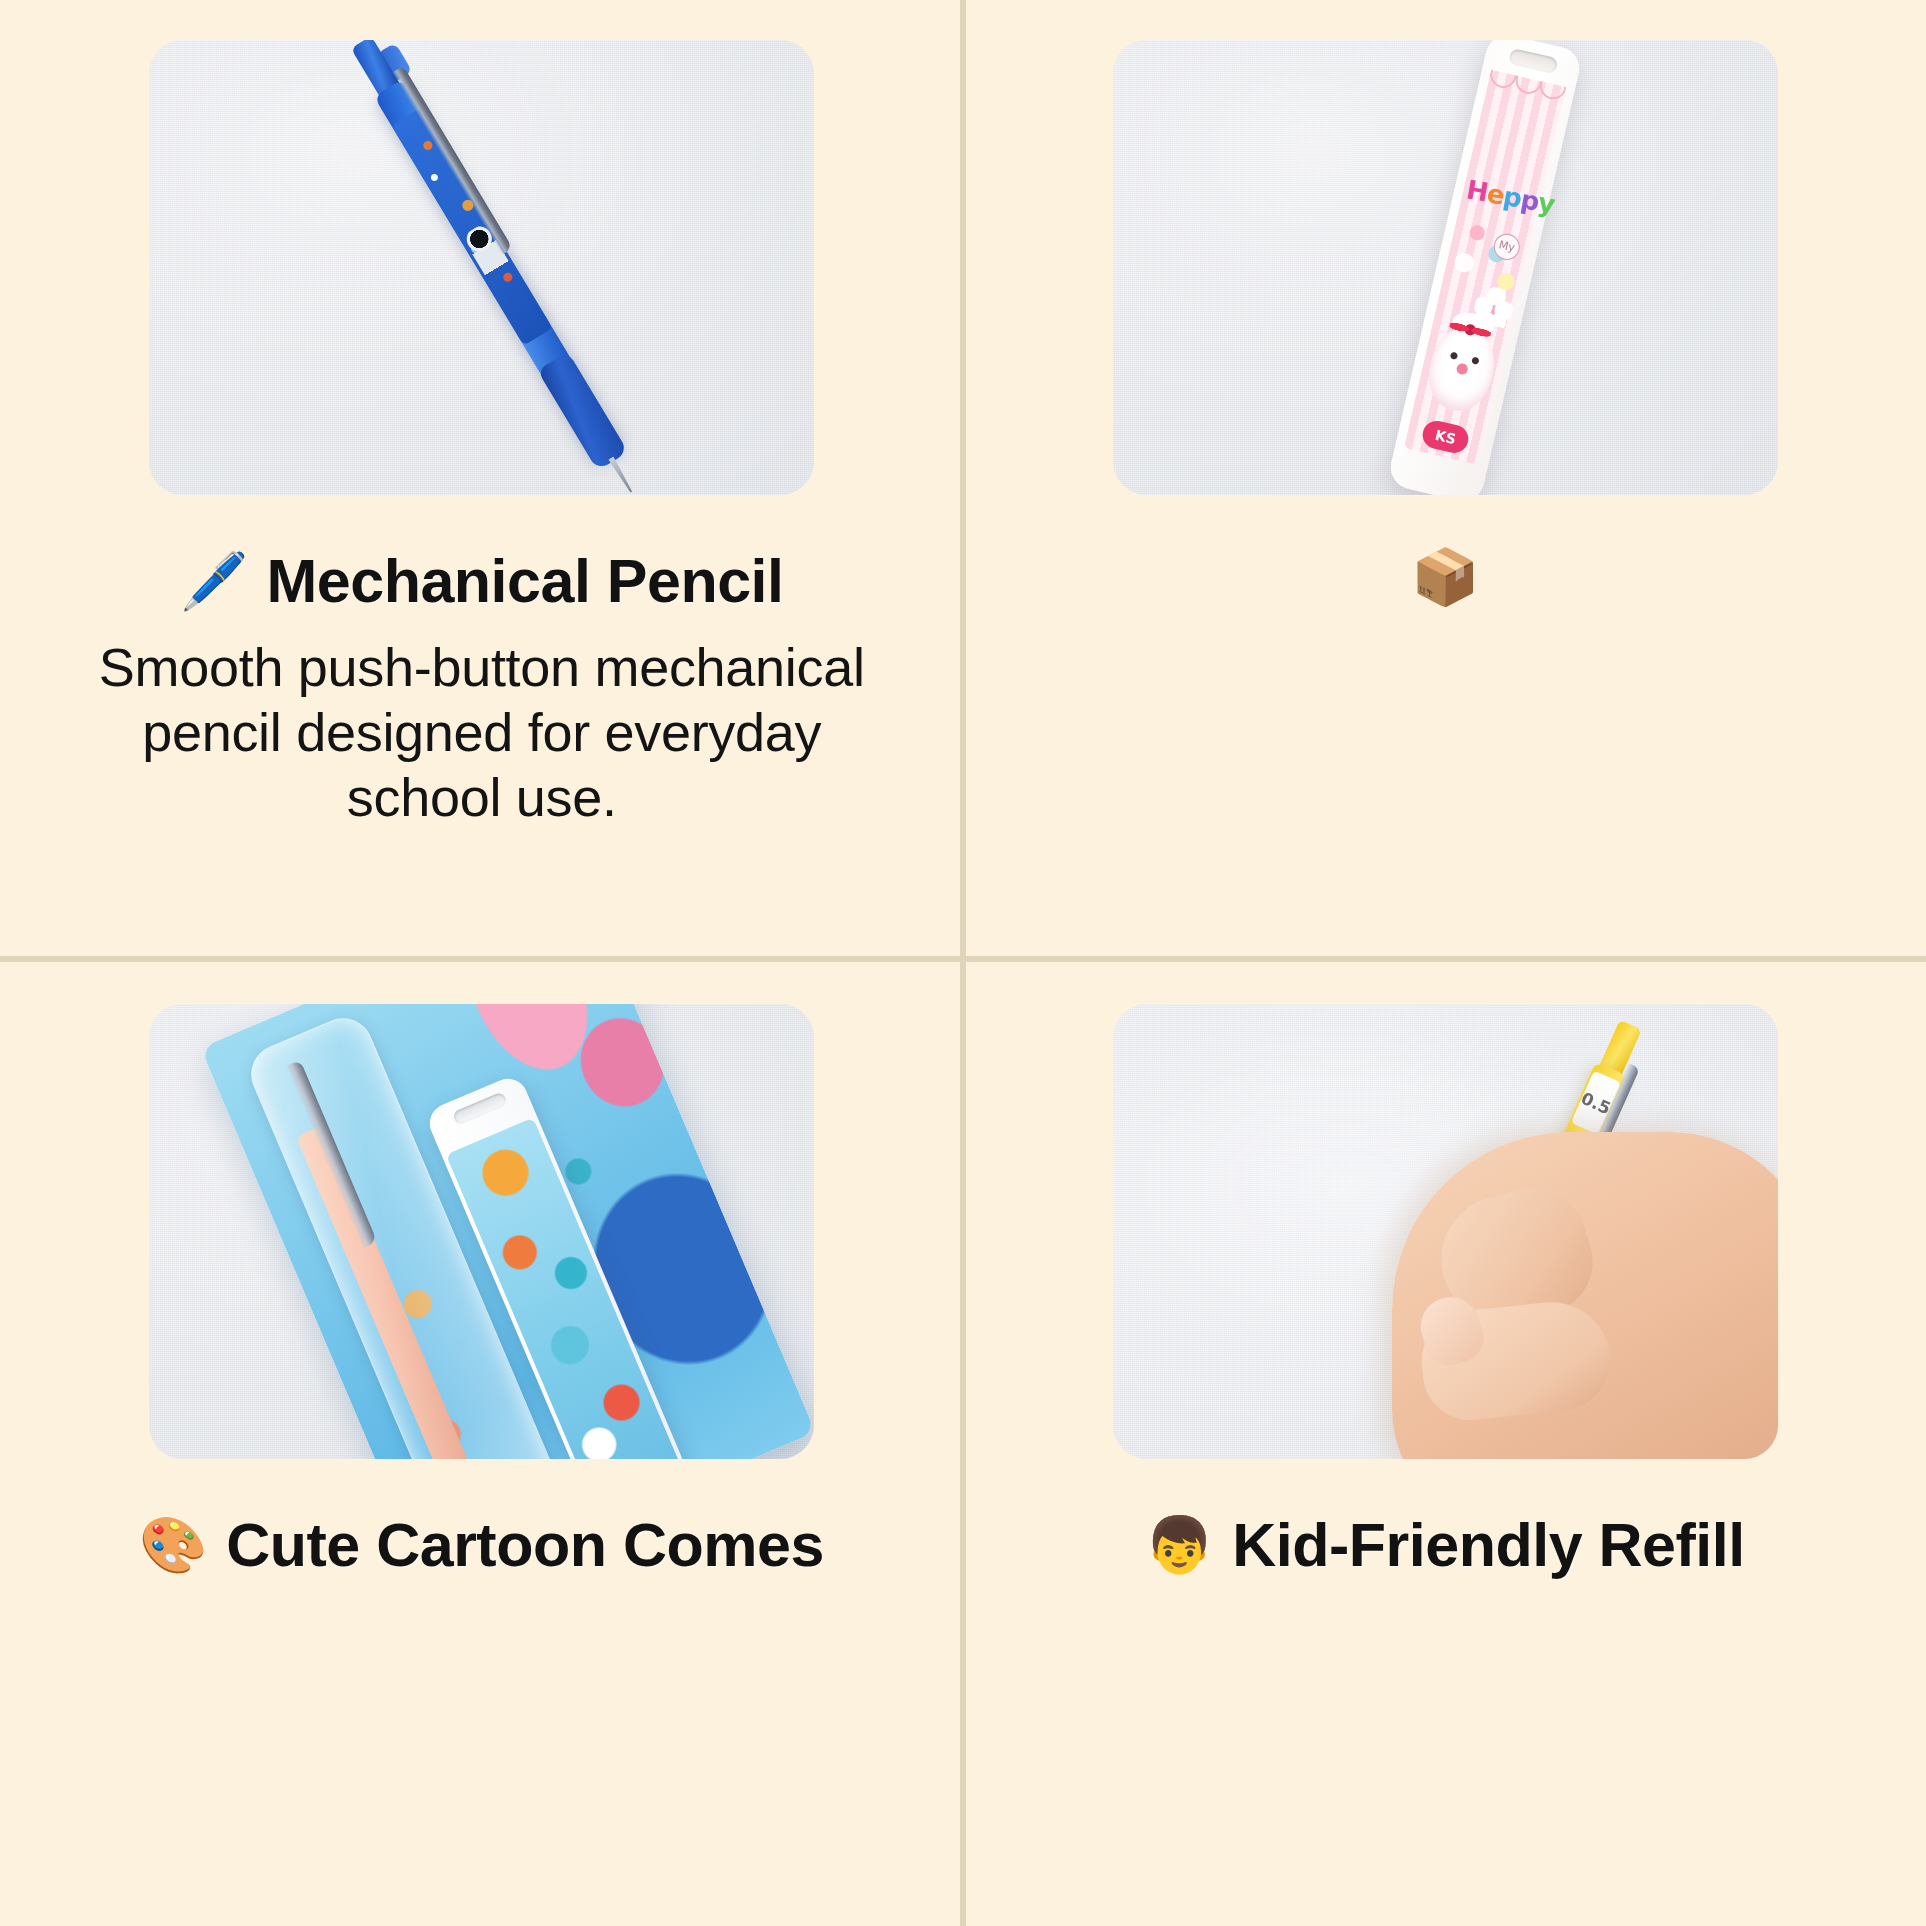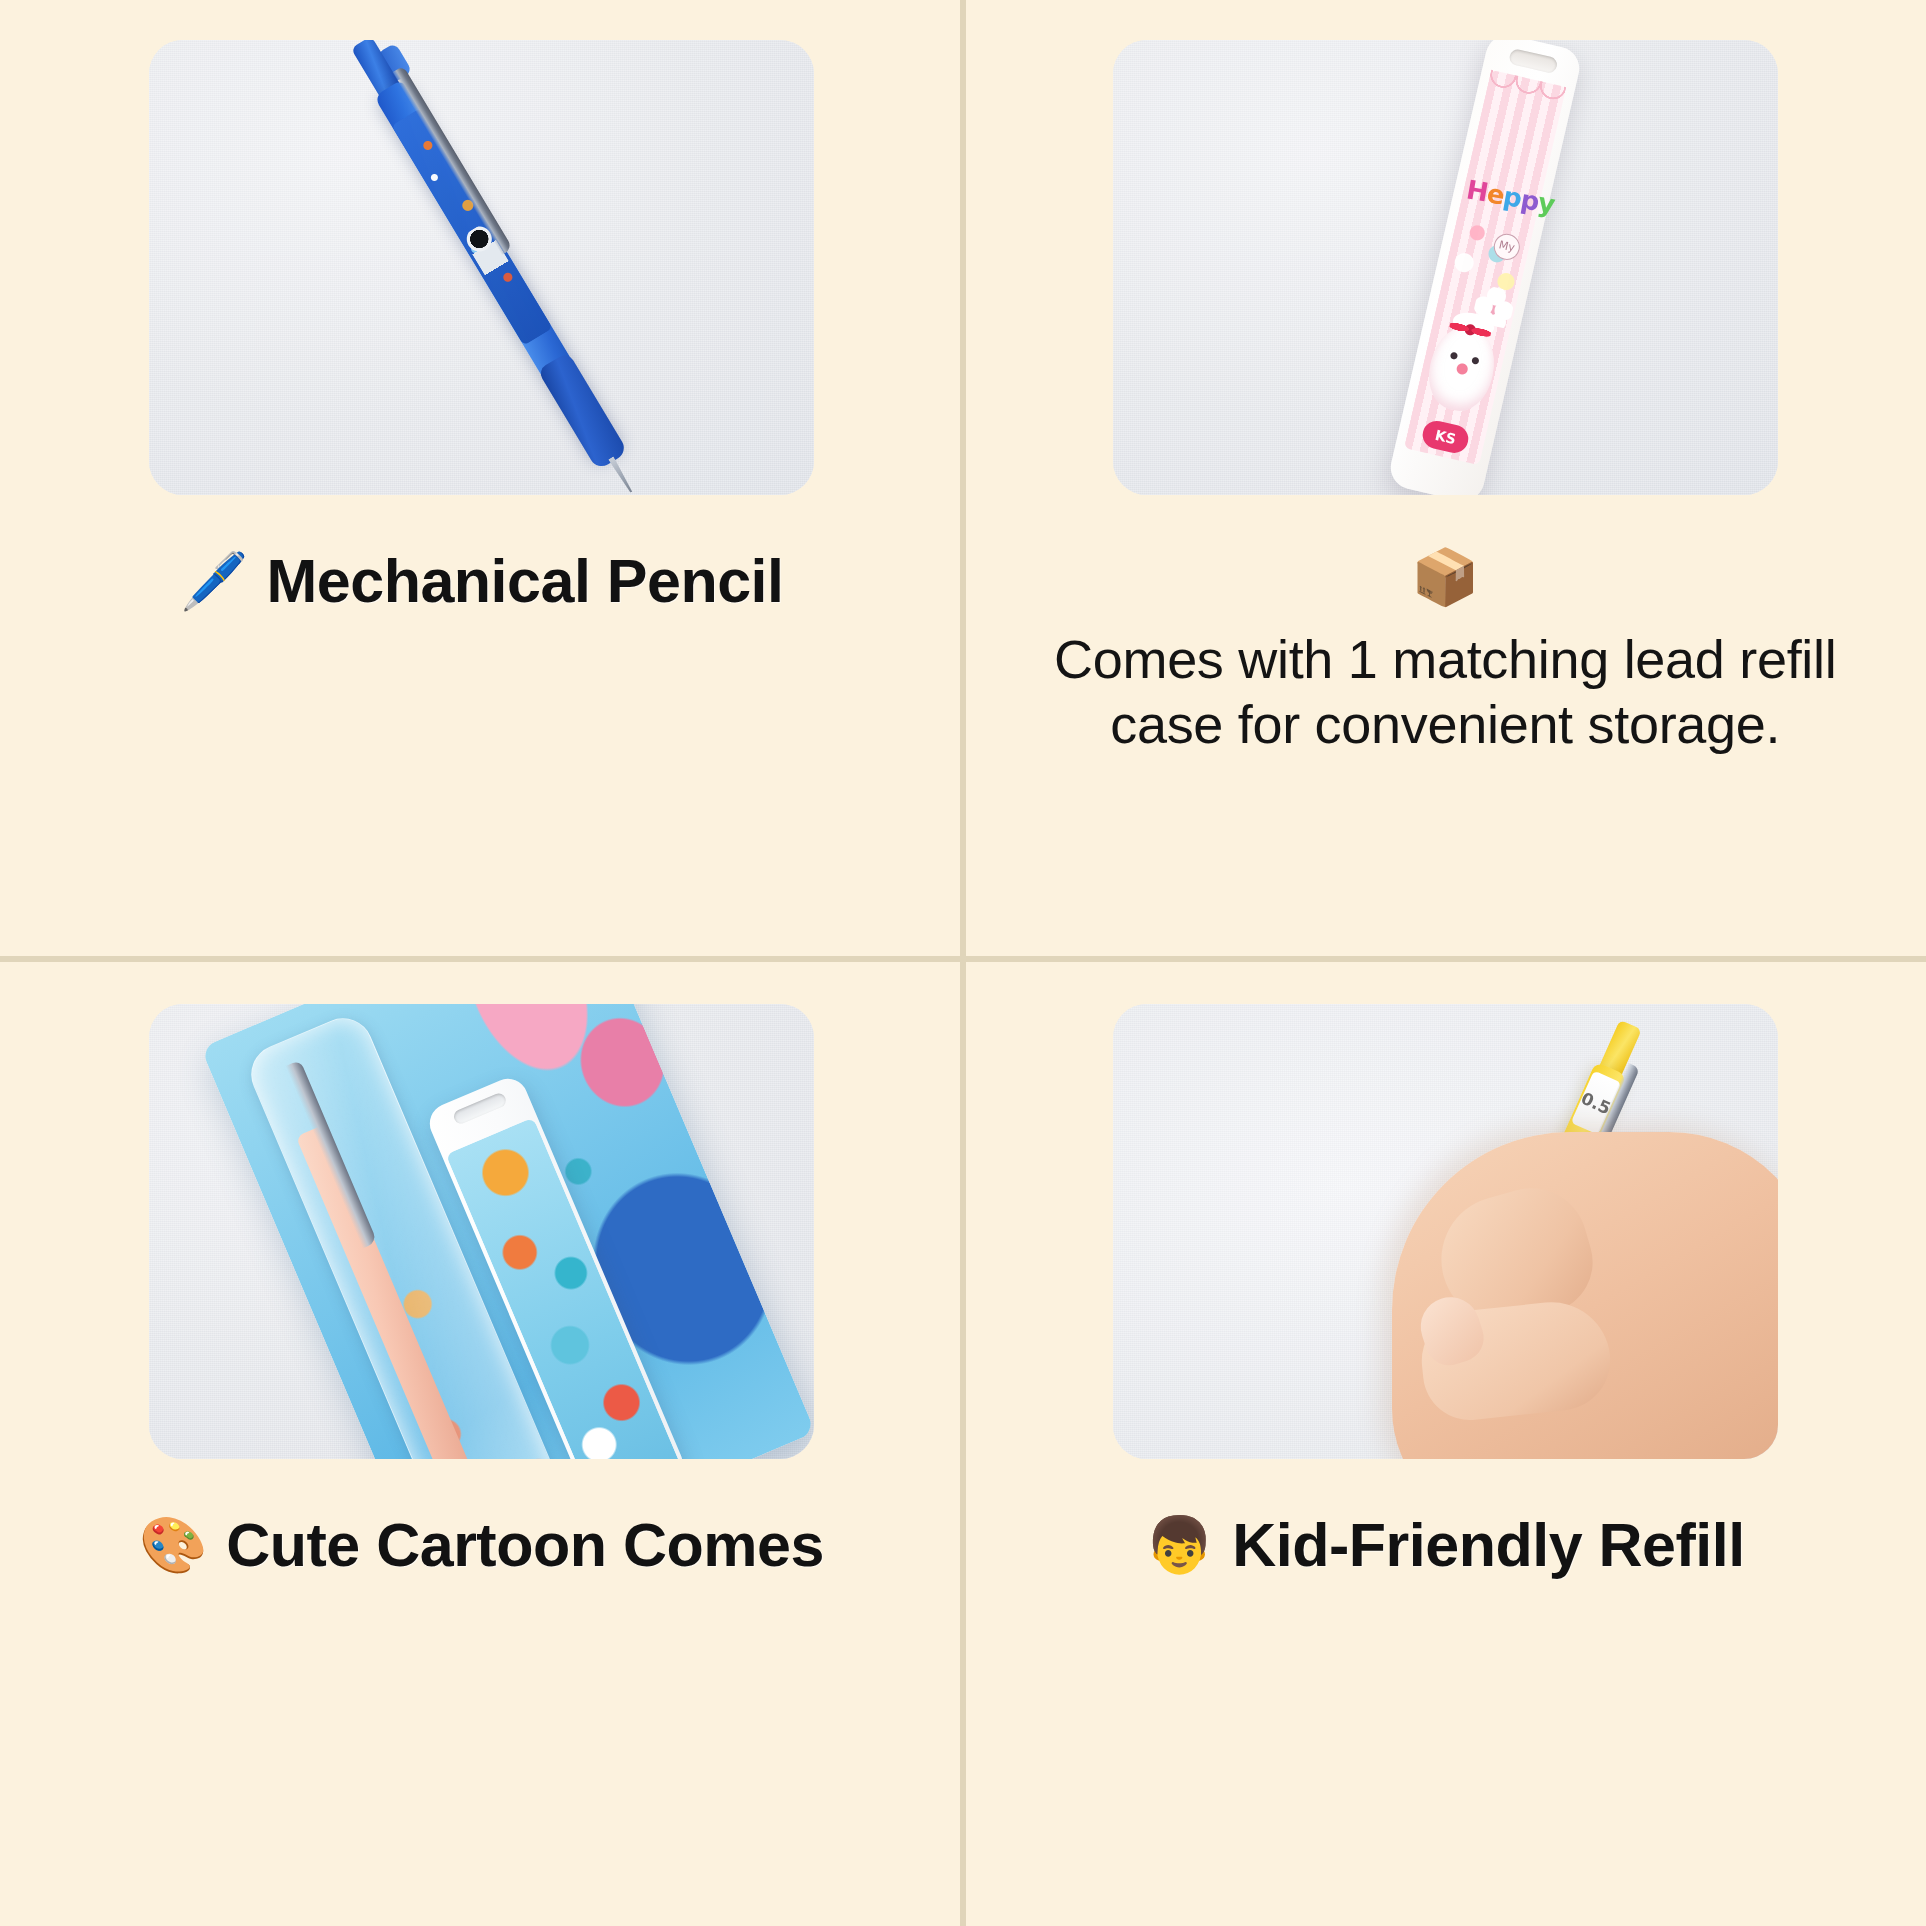--- a/index.html
+++ b/index.html
@@ -448,20 +448,21 @@
         <div class="pen1-astro"></div>
         <div class="pen1-clip"></div>
         <div class="pen1-grip"></div>
         <div class="pen1-tip"></div>
       </div>
     </div>
     <div class="headline">
       <span class="emoji">🖊️</span>
       <span class="htxt">Mechanical Pencil</span>
     </div>
+    <div class="body-text">Smooth push-button mechanical pencil designed for everyday school use.</div>
   </div>
 
   <div class="cell">
     <div class="photo">
       <div class="paper"></div>
       <div class="grain"></div>
       <div class="case-wrap">
         <div class="case-shell"></div>
         <div class="case-slot"></div>
         <div class="case-label"></div>
@@ -472,21 +473,20 @@
         <div class="case-flower"></div>
         <div class="case-bunny"></div>
         <div class="case-bow"></div>
         <div class="case-bunnyface"></div>
         <div class="case-ks">KS</div>
       </div>
     </div>
     <div class="headline">
       <span class="emoji">📦</span>
     </div>
-    <div class="body-text">Comes with 1 matching lead refill case for convenient storage.</div>
   </div>
 
   <div class="cell">
     <div class="photo">
       <div class="paper"></div>
       <div class="grain"></div>
       <div class="pkg-wrap">
         <div class="pkg-card"></div>
         <div class="pkg-sea"></div>
         <div class="pkg-blister"></div>

